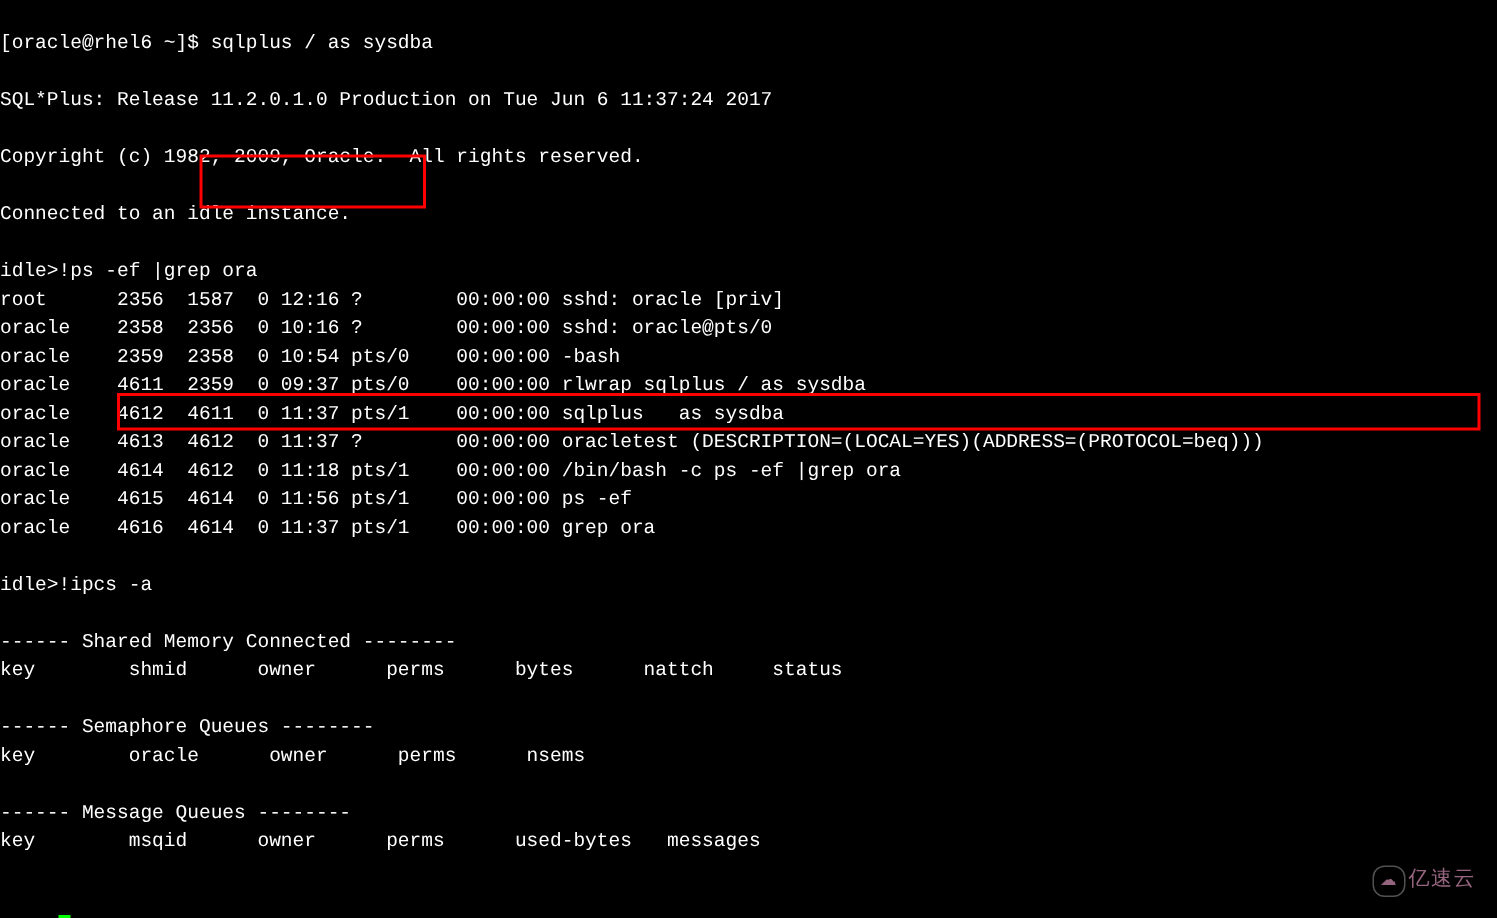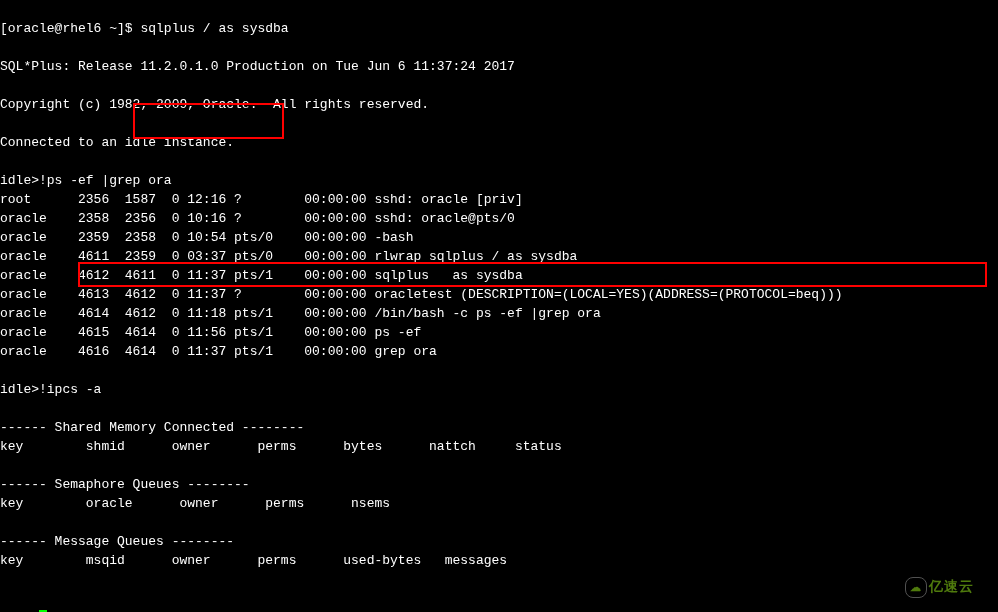--- a/index.html
+++ b/index.html
@@ -27,28 +27,27 @@
   }
   .cursor {
     display: inline-block;
     width: 8px;
     height: 15px;
     background: #00ff00;
     vertical-align: text-bottom;
   }
   .watermark {
     position: absolute;
-    right: 24px;
+    right: 14px;
     bottom: 14px;
-    color: #84cc16;
+    color: #f9a8d4;
     font-size: 14px;
     letter-spacing: 1px;
     opacity: 0.6;
     font-family: sans-serif;
-    font-weight: bold;
   }
   .watermark .circ {
     display: inline-block;
     border: 1px solid #888;
     border-radius: 8px;
     padding: 0 4px;
     font-size: 11px;
     margin-right: 2px;
   }
 </style>
@@ -61,21 +60,21 @@
 <span>SQL*Plus: Release 11.2.0.1.0 Production on Tue Jun 6 11:37:24 2017</span>
 <span></span>
 <span>Copyright (c) 1982, 2009, Oracle.  All rights reserved.</span>
 <span></span>
 <span>Connected to an idle instance.</span>
 <span></span>
 <span>idle&gt;!ps -ef |grep ora</span>
 <span>root      2356  1587  0 12:16 ?        00:00:00 sshd: oracle [priv]</span>
 <span>oracle    2358  2356  0 10:16 ?        00:00:00 sshd: oracle@pts/0</span>
 <span>oracle    2359  2358  0 10:54 pts/0    00:00:00 -bash</span>
-<span>oracle    4611  2359  0 03:37 pts/0    00:00:00 rlwrap sqlplus / as sysdba</span>
+<span>oracle    4611  2359  0 09:37 pts/0    00:00:00 rlwrap sqlplus / as sysdba</span>
 <span>oracle    4612  4611  0 11:37 pts/1    00:00:00 sqlplus   as sysdba</span>
 <span>oracle    4613  4612  0 11:37 ?        00:00:00 oracletest (DESCRIPTION=(LOCAL=YES)(ADDRESS=(PROTOCOL=beq)))</span>
 <span>oracle    4614  4612  0 11:18 pts/1    00:00:00 /bin/bash -c ps -ef |grep ora</span>
 <span>oracle    4615  4614  0 11:56 pts/1    00:00:00 ps -ef</span>
 <span>oracle    4616  4614  0 11:37 pts/1    00:00:00 grep ora</span>
 <span></span>
 <span>idle&gt;!ipcs -a</span>
 <span></span>
 <span>------ Shared Memory Connected --------</span>
 <span>key        shmid      owner      perms      bytes      nattch     status</span>

